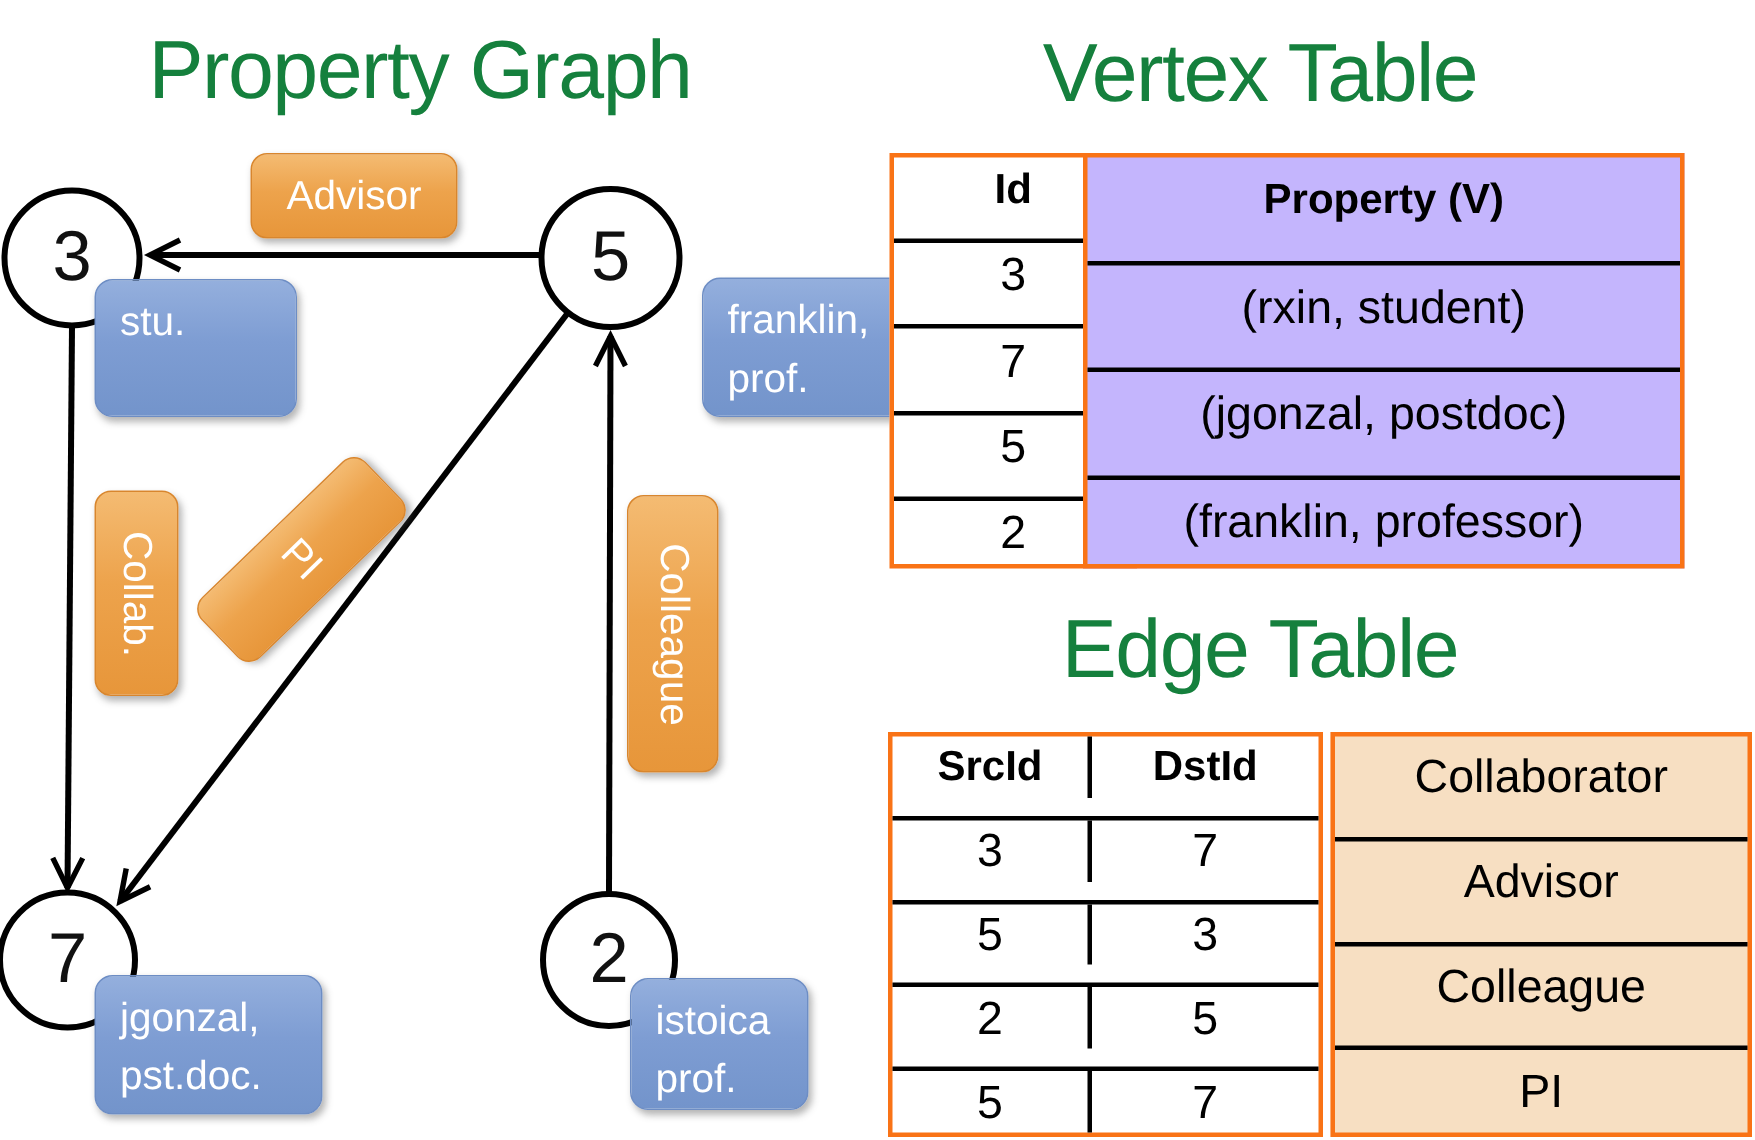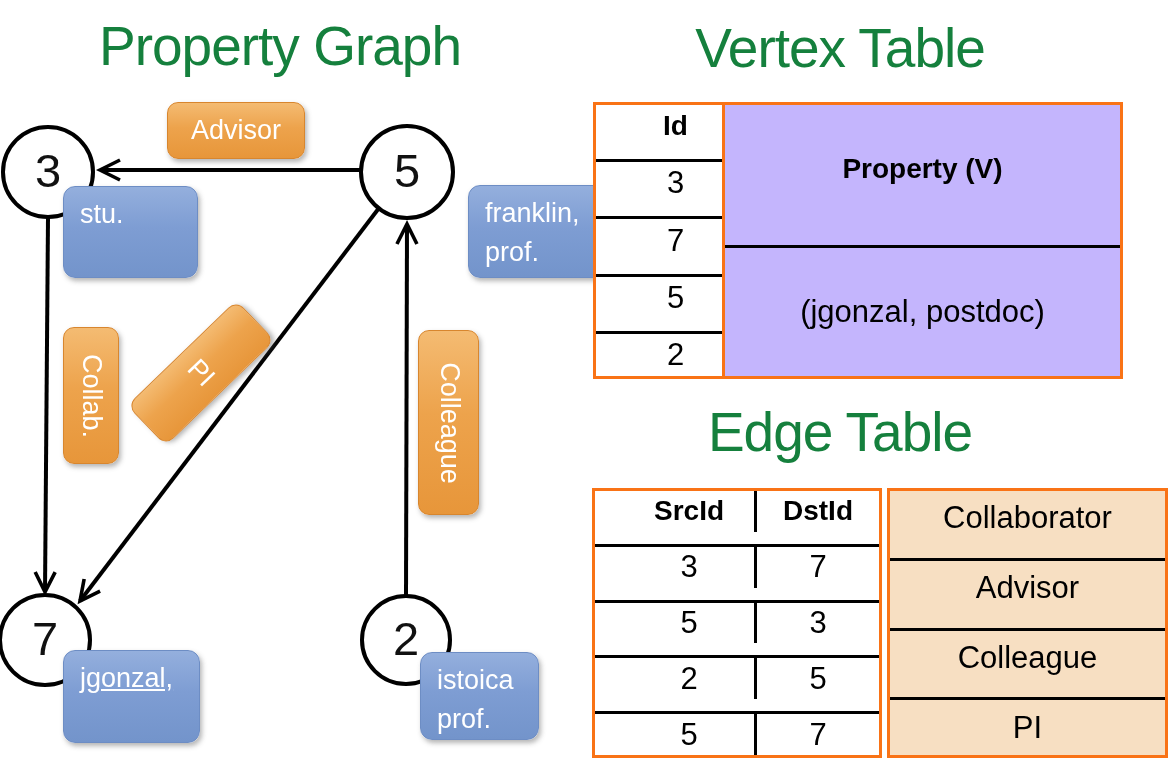--- a/index.html
+++ b/index.html
@@ -44,21 +44,21 @@
     position:absolute;box-sizing:border-box;border:3px solid #f97316;
     display:flex;flex-direction:column;background:#fff;gap:12px;
   }
   .subtable .trow{flex:1;display:flex;border-top:3px solid #000;}
   .subtable .trow:first-child{border-top:none;}
   .cell{
     flex:1;display:flex;align-items:center;justify-content:center;
     font-size:31px;font-weight:300;white-space:nowrap;
   }
   .cell.th{font-weight:bold;font-size:28px;}
-  .cell.colsep{border-right:3px solid #000;padding-left:29px;}
+  .cell.colsep{border-right:3px solid #000;}
   .src-col{flex:0 0 130px;}
 </style>
 </head>
 <body>
 
 <div id="stage">
 
   <div class="title" id="pg-title">Property Graph</div>
   <div class="title" id="vt-title">Vertex Table</div>
   <div class="title" id="et-title">Edge Table</div>
@@ -97,22 +97,23 @@
     <span class="vtext">Colleague</span>
   </div>
 
   <div class="bluebox" style="left:63px;top:186px;width:135px;height:92px;">
     <div>stu.</div>
   </div>
   <div class="bluebox" style="left:420px;top:185px;width:137px;height:93px;margin-left:48px;">
     <div>franklin,</div>
     <div>prof.</div>
   </div>
-  <div class="bluebox" style="left:63px;top:650px;width:137px;height:93px;text-decoration:underline;">
+  <div class="bluebox" style="left:63px;top:650px;width:152px;height:93px;">
     <div>jgonzal,</div>
+    <div>pst.doc.</div>
   </div>
   <div class="bluebox" style="left:420px;top:652px;width:119px;height:88px;">
     <div>istoica</div>
     <div>prof.</div>
   </div>
 
   <div class="subtable" style="left:593px;top:102px;width:165px;height:277px;">
     <div class="trow">
         <div class="cell th">Id</div>
       </div>
@@ -128,21 +129,27 @@
     <div class="trow">
         <div class="cell">2</div>
       </div>
   </div>
 
   <div class="subtable" style="left:722px;top:102px;width:401px;height:277px;background:#c4b5fd;">
     <div class="trow">
         <div class="cell th">Property (V)</div>
       </div>
     <div class="trow">
+        <div class="cell">(rxin, student)</div>
+      </div>
+    <div class="trow">
         <div class="cell">(jgonzal, postdoc)</div>
+      </div>
+    <div class="trow">
+        <div class="cell">(franklin, professor)</div>
       </div>
   </div>
 
   <div class="subtable" style="left:592px;top:488px;width:290px;height:270px;">
     <div class="trow">
       <div class="cell th colsep src-col">SrcId</div>
       <div class="cell th">DstId</div>
     </div>
     <div class="trow">
       <div class="cell colsep src-col">3</div>

